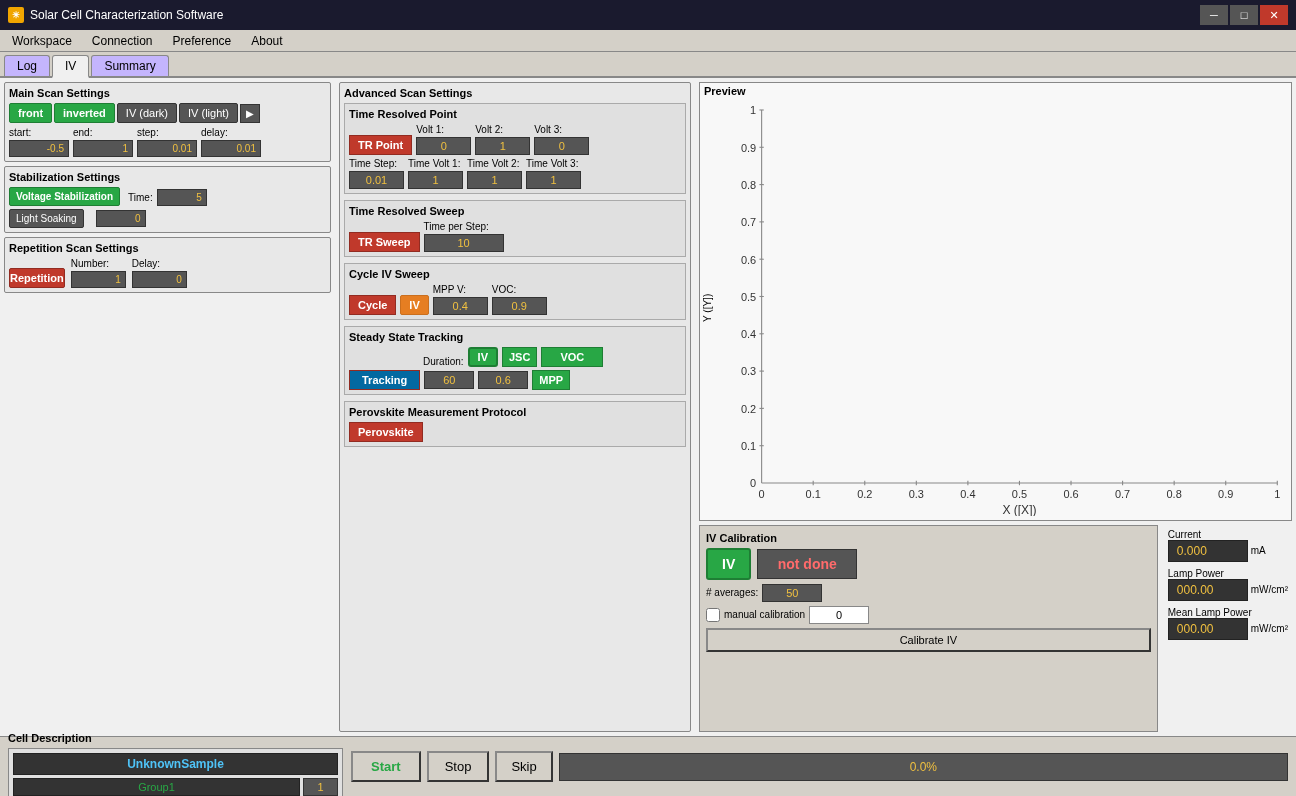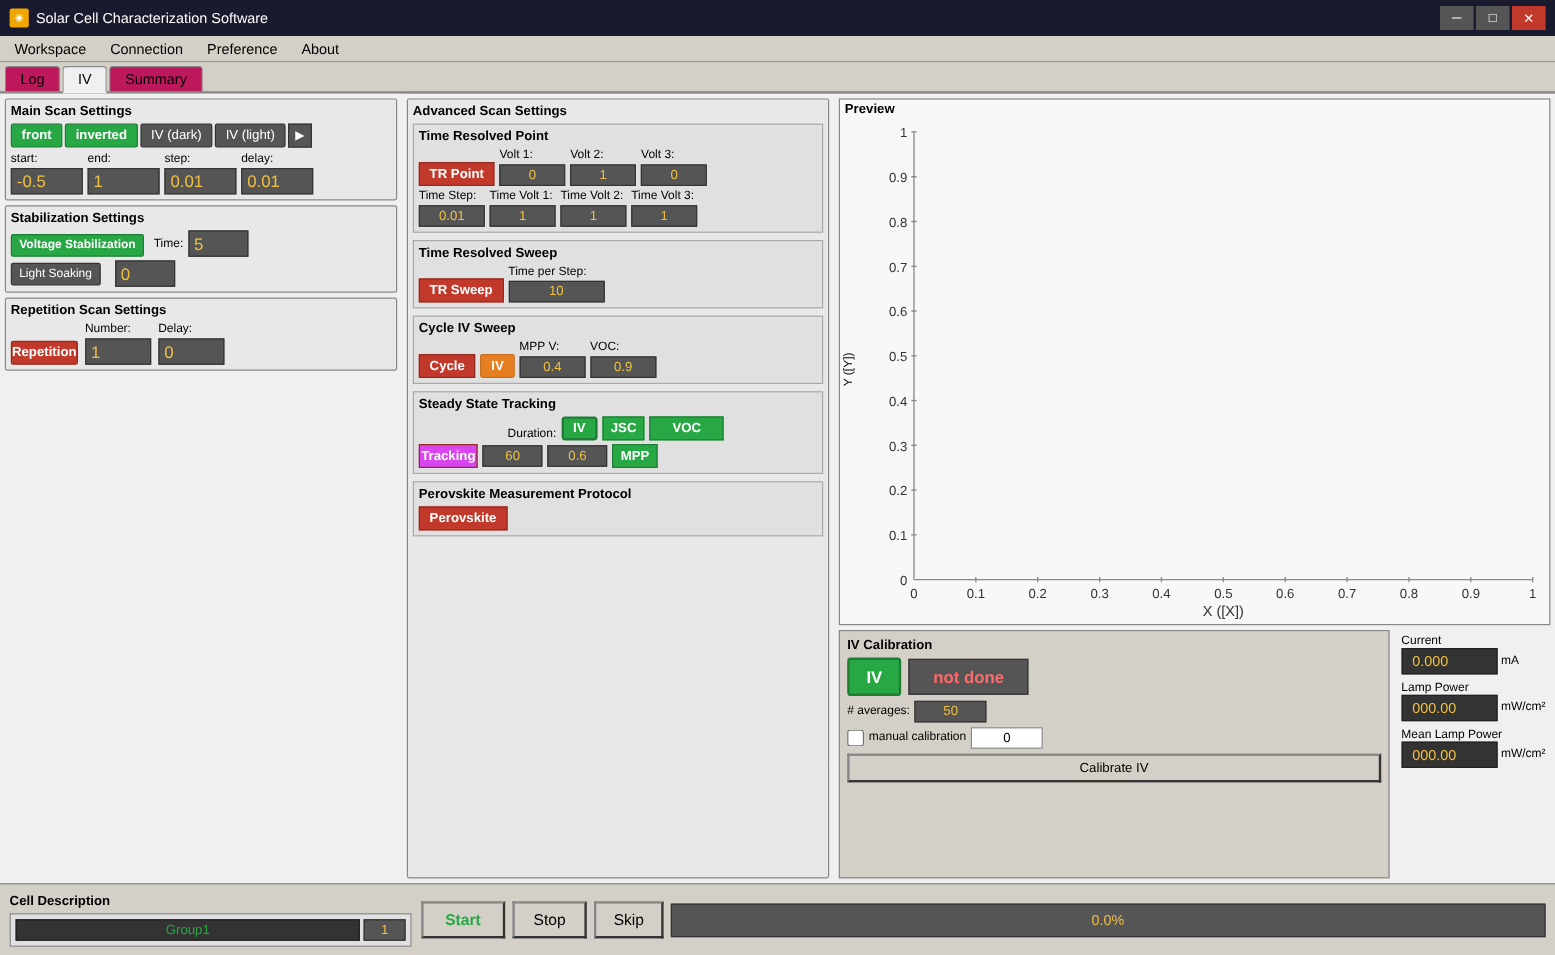--- a/index.html
+++ b/index.html
@@ -68,21 +68,21 @@
       align-items: flex-end;
       padding: 0 4px;
       border-bottom: 2px solid #888;
     }
     .tab {
       padding: 3px 12px;
       cursor: pointer;
       font-size: 12px;
       border: 1px solid #888;
       border-bottom: none;
-      background: #be185d;
+      background: #c4b5fd;
       margin-right: 2px;
       border-radius: 3px 3px 0 0;
     }
     .tab.active {
       background: #f0f0f0;
       border-bottom: 2px solid #f0f0f0;
       margin-bottom: -2px;
     }
     
     .left-panel {
@@ -162,23 +162,23 @@
       gap: 4px;
       align-items: flex-end;
     }
     .input-col { display: flex; flex-direction: column; gap: 2px; }
     .input-label { font-size: 10px; color: #000; }
     .input-dark {
       background: #555;
       color: #f0c040;
       border: 1px solid #333;
       padding: 2px 4px;
-      font-size: 14px;
+      font-size: 10px;
       width: 60px;
-      text-align: left;
+      text-align: right;
     }
     
     .mid-panel {
       width: 352px;
       padding: 4px;
       border: 1px solid #888;
       margin: 4px;
       background: #e8e8e8;
       border-radius: 2px;
       overflow-y: auto;
@@ -389,24 +389,24 @@
     .btn-cycle {
       background: #c0392b;
       color: white;
       border: 1px solid #922b21;
       padding: 3px 8px;
       cursor: pointer;
       font-size: 11px;
       font-weight: bold;
     }
     .btn-tracking {
-      background: #d946ef;
+      background: #0369a1;
       color: white;
       border: 1px solid #922b21;
-      padding: 3px 1px;
+      padding: 3px 12px;
       cursor: pointer;
       font-size: 11px;
       font-weight: bold;
     }
     .btn-perovskite {
       background: #c0392b;
       color: white;
       border: 1px solid #922b21;
       padding: 3px 8px;
       cursor: pointer;
@@ -737,20 +737,21 @@
 
     </div>
 
   </div>
 
   <div style="height:60px; display:flex; background:#d4d0c8; border-top:1px solid #888; padding:4px 8px; gap:8px; align-items:center;">
 
     <div style="min-width:335px;">
       <div class="section-title">Cell Description</div>
       <div class="cell-desc-box">
+        <div class="cell-name-display">UnknownSample</div>
         <div class="cell-group-row">
           <div class="cell-group-display">Group1</div>
           <div class="cell-num-display">1</div>
         </div>
       </div>
     </div>
 
     <div class="action-buttons">
       <button class="btn-start">Start</button>
       <button class="btn-stop">Stop</button>

